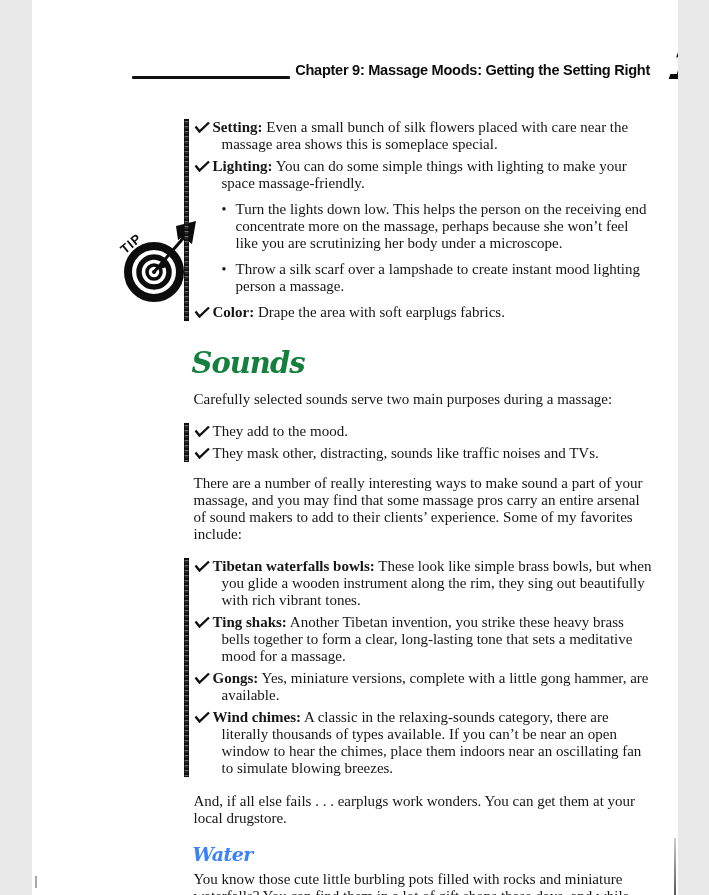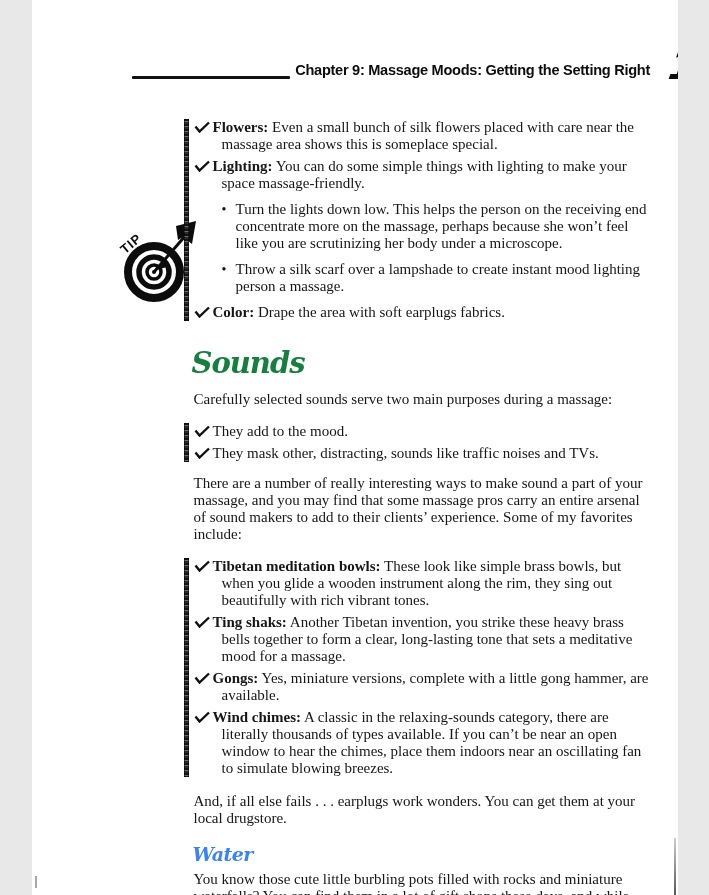--- a/index.html
+++ b/index.html
@@ -101,21 +101,21 @@
   </div>
 
   <div class="content">
 
     <div class="checklist">
       <div class="bar"></div>
 
       <div class="check-item">
         <span class="chk-wrap"><svg width="16" height="12" viewBox="0 0 16 12">
               <path d="M1.5 5.5 L5.5 10.5 L15 1.5" fill="none" stroke="#111" stroke-width="2.4"></path>
-            </svg></span><span class="lead">Flowers:</span> <span>Even a small bunch of silk flowers placed with care near the massage area shows this is someplace special.</span>
+            </svg></span><span class="lead">Setting:</span> <span>Even a small bunch of silk flowers placed with care near the massage area shows this is someplace special.</span>
       </div>
 
       <div class="check-item">
         <span class="chk-wrap"><svg width="16" height="12" viewBox="0 0 16 12">
               <path d="M1.5 5.5 L5.5 10.5 L15 1.5" fill="none" stroke="#111" stroke-width="2.4"></path>
             </svg></span><span class="lead">Lighting:</span> <span>You can do some simple things with lighting to make your space massage-friendly.</span>
       </div>
 
       <div class="sub-item">
         <span class="dot">•</span><span>Turn the lights down low. This helps the person on the receiving end concentrate more on the massage, perhaps because she won’t feel like you are scrutinizing her body under a microscope.</span>
@@ -150,21 +150,21 @@
     </div>
 
     <p>There are a number of really interesting ways to make sound a part of your massage, and you may find that some massage pros carry an entire arsenal of sound makers to add to their clients’ experience. Some of my favorites include:</p>
 
     <div class="checklist">
       <div class="bar"></div>
 
       <div class="check-item">
         <span class="chk-wrap"><svg width="16" height="12" viewBox="0 0 16 12">
               <path d="M1.5 5.5 L5.5 10.5 L15 1.5" fill="none" stroke="#111" stroke-width="2.4"></path>
-            </svg></span><span class="lead">Tibetan meditation bowls:</span> <span>These look like simple brass bowls, but when you glide a wooden instrument along the rim, they sing out beautifully with rich vibrant tones.</span>
+            </svg></span><span class="lead">Tibetan waterfalls bowls:</span> <span>These look like simple brass bowls, but when you glide a wooden instrument along the rim, they sing out beautifully with rich vibrant tones.</span>
       </div>
 
       <div class="check-item">
         <span class="chk-wrap"><svg width="16" height="12" viewBox="0 0 16 12">
               <path d="M1.5 5.5 L5.5 10.5 L15 1.5" fill="none" stroke="#111" stroke-width="2.4"></path>
             </svg></span><span class="lead italic">Ting shaks:</span> <span>Another Tibetan invention, you strike these heavy brass bells together to form a clear, long-lasting tone that sets a meditative mood for a massage.</span>
       </div>
 
       <div class="check-item">
         <span class="chk-wrap"><svg width="16" height="12" viewBox="0 0 16 12">

